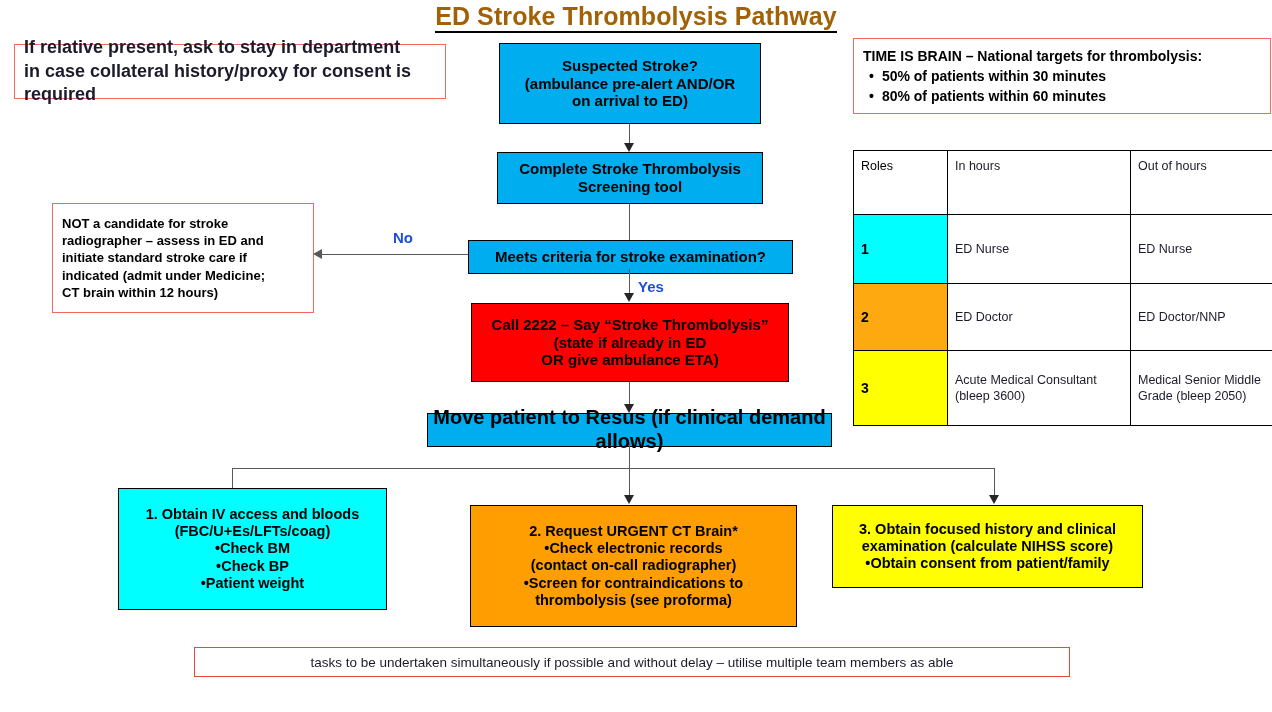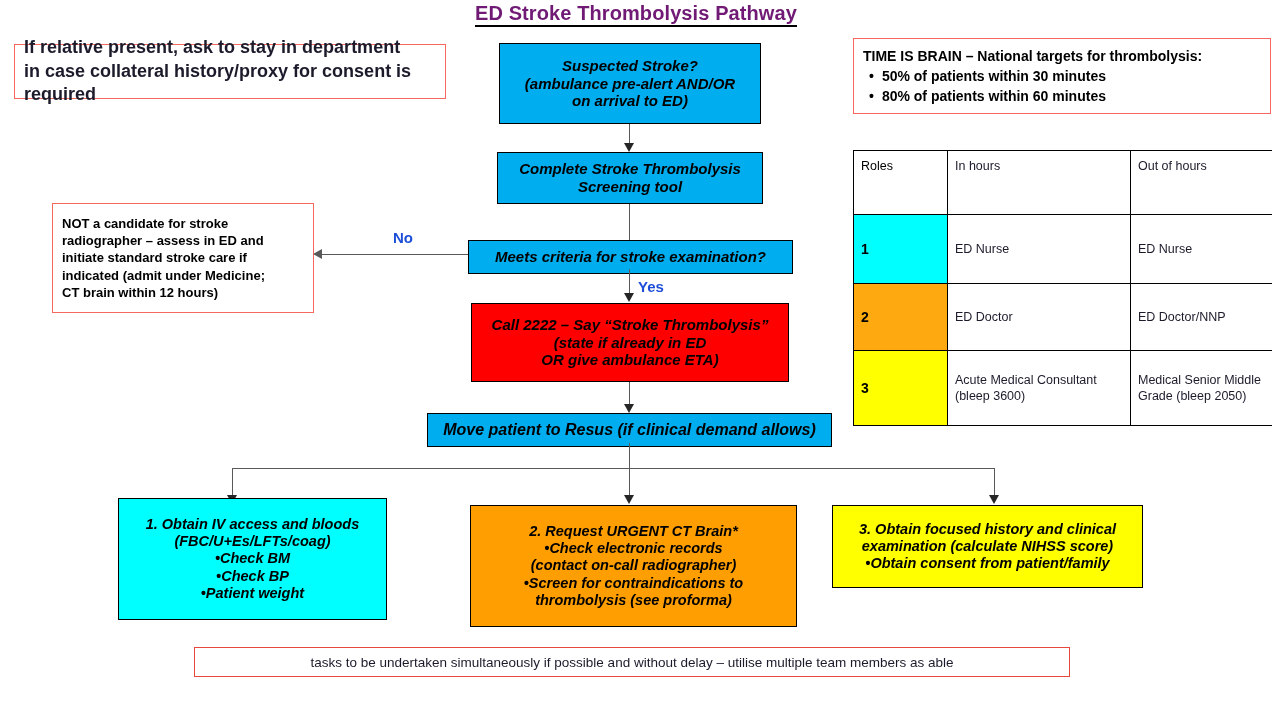--- a/index.html
+++ b/index.html
@@ -18,41 +18,40 @@
     height: 712px;
     background: #ffffff;
     overflow: hidden;
   }
   .abs { position: absolute; box-sizing: border-box; }
 
   
   .title {
     left: 0; top: 2px; width: 1272px;
     text-align: center;
-    font-size: 20px;
-    font-weight: bold;
-    color: #701a75;
+    font-size: 25px;
+    font-weight: bold;
+    color: #a16207;
     letter-spacing: 0.1px;
   }
   .title span {
     border-bottom: 2px solid #000;
     padding-bottom: 1px;
   }
 
   
   .box {
     border: 1.5px solid #000;
     display: flex;
     align-items: center;
     justify-content: center;
     text-align: center;
     font-weight: bold;
     line-height: 1.18;
     padding: 16px 4px;
-    font-style: italic;
   }
   .box-blue   { background: #00ADEF; }
   .box-red    { background: #FF0000; }
   .box-cyan   { background: #00FFFF; }
   .box-orange { background: #FF9E00; }
   .box-yellow { background: #FFFF00; }
 
   
   .note {
     border: 1.2px solid #F4685E;
@@ -238,38 +237,38 @@
     <div>
       <div>Call 2222 – Say “Stroke Thrombolysis”</div>
       <div>(state if already in ED</div>
       <div>OR give ambulance ETA)</div>
     </div>
   </div>
 
   <div class="abs vline" style="left:629px; top:382px; height:24px;"></div>
   <div class="abs arrow-down" style="left:624px; top:404px;"></div>
 
-  <div class="abs box box-blue" style="left:427px; top:413px; width:405px; height:30px; font-size:16px;">
+  <div class="abs box box-blue" style="left:427px; top:413px; width:405px; height:30px; font-size:20px;">
     <div>Move patient to Resus (if clinical demand allows)</div>
   </div>
 
   <div class="abs vline" style="left:629px; top:443px; height:26px;"></div>
 
   <div class="abs hline" style="left:232px; top:468px; width:763px;"></div>
 
   <div class="abs vline" style="left:232px; top:468px; height:29px;"></div>
   <div class="abs arrow-down" style="left:227px; top:495px;"></div>
 
   <div class="abs vline" style="left:629px; top:468px; height:29px;"></div>
   <div class="abs arrow-down" style="left:624px; top:495px;"></div>
 
   <div class="abs vline" style="left:994px; top:468px; height:29px;"></div>
   <div class="abs arrow-down" style="left:989px; top:495px;"></div>
 
-  <div class="abs box box-cyan tight-lines" style="left:118px; top:498px; width:269px; height:122px; font-size:14.5px;">
+  <div class="abs box box-cyan tight-lines" style="left:118px; top:488px; width:269px; height:122px; font-size:14.5px;">
     <div>
       <div>1. Obtain IV access and bloods</div>
       <div>(FBC/U+Es/LFTs/coag)</div>
       <div>•Check BM</div>
       <div>•Check BP</div>
       <div>•Patient weight</div>
     </div>
   </div>
 
   <div class="abs box box-orange tight-lines" style="left:470px; top:505px; width:327px; height:122px; font-size:14.5px;">

